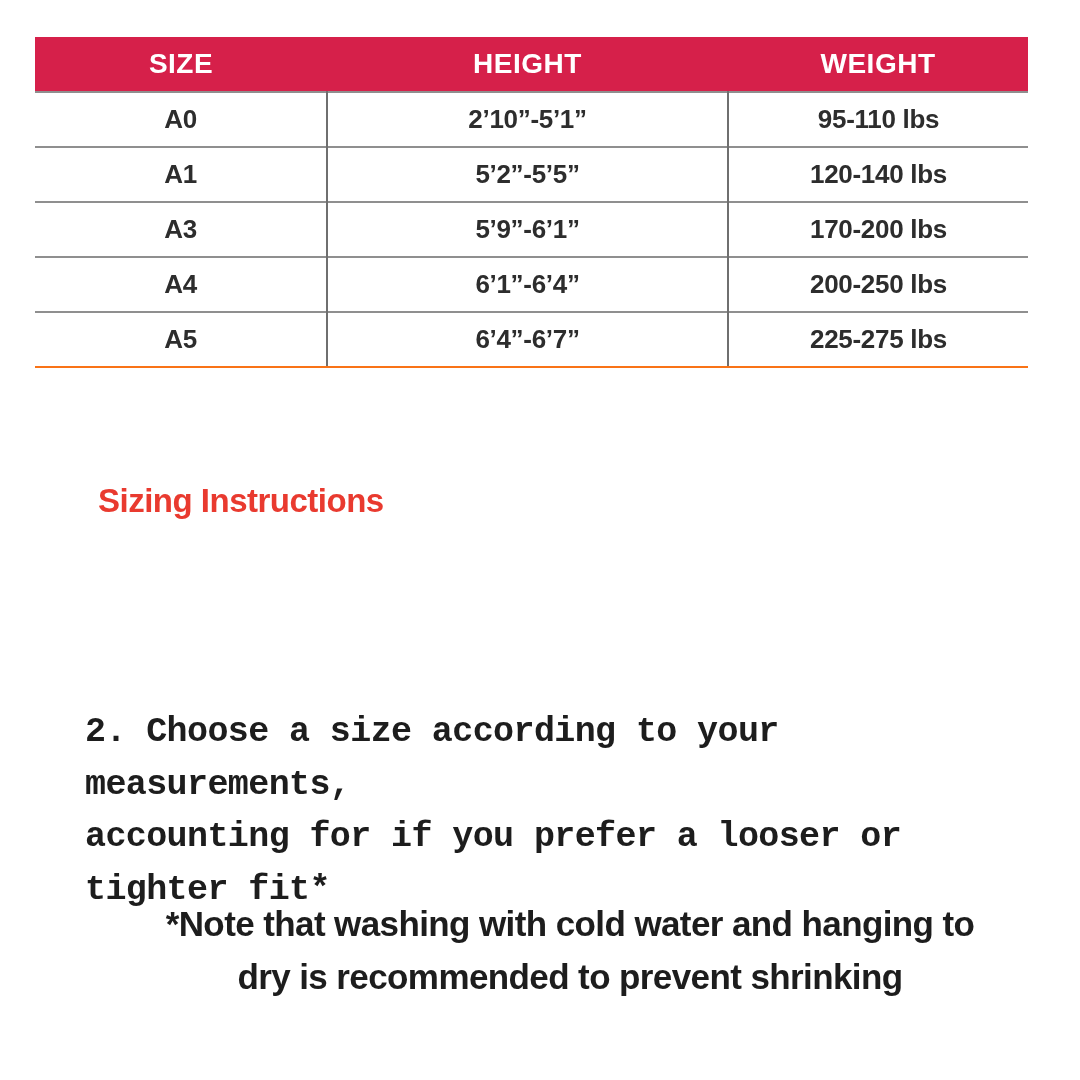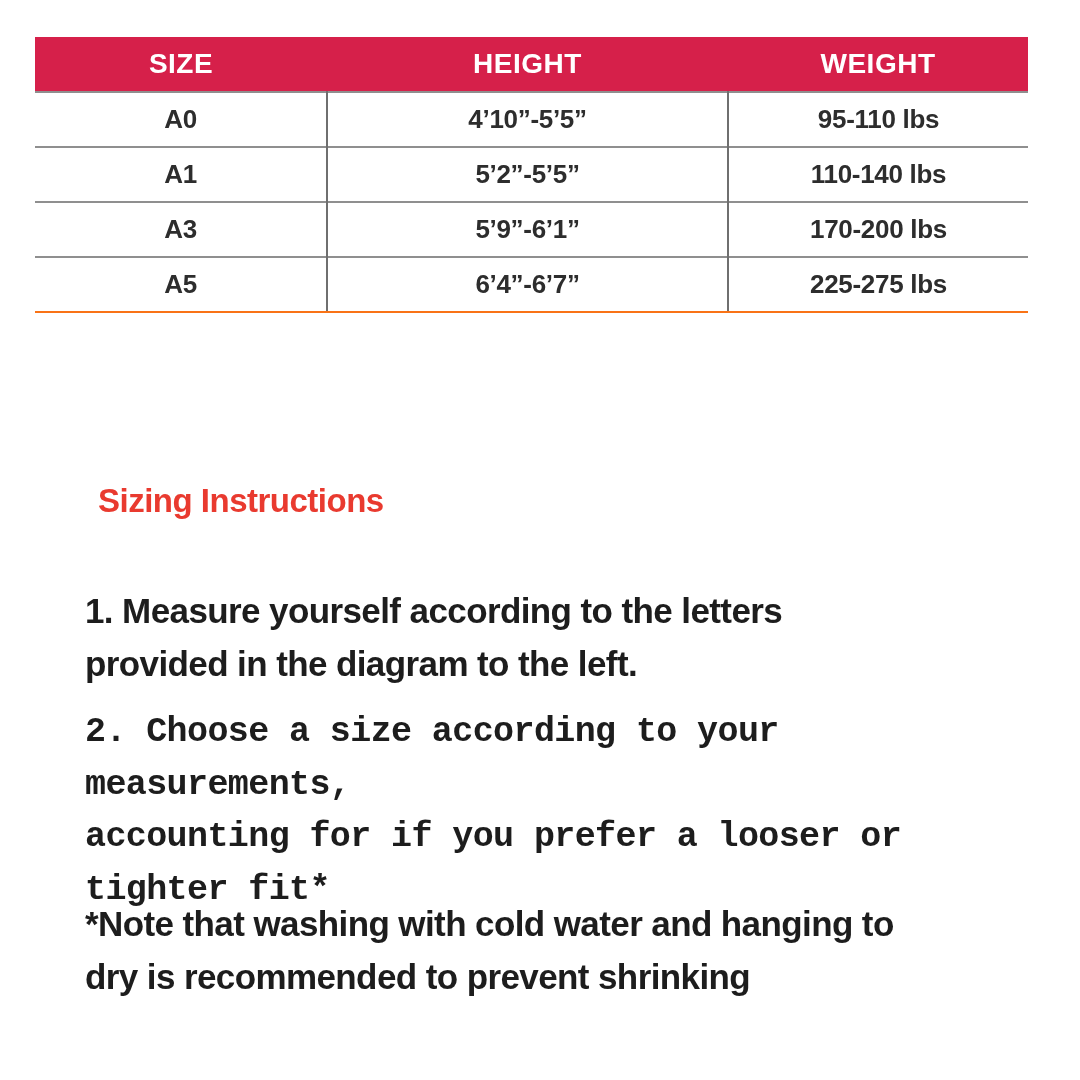--- a/index.html
+++ b/index.html
@@ -75,21 +75,21 @@
     margin: 0;
     font-size: 35px;
     font-weight: bold;
     color: #1d1d1d;
     line-height: 1.5;
     letter-spacing: -0.6px;
     white-space: pre-line;
   }
   .para-1 { top: 585px; }
   .para-2 { top: 706px; font-family: Liberation Mono, monospace; }
-  .para-3 { top: 898px; }
+  .para-3 { top: 898px; text-align: center; }
 </style>
 </head>
 <body>
 
 <div class="page">
 
   <table class="size-chart">
     <colgroup>
       <col class="c-size">
       <col class="c-height">
@@ -98,45 +98,48 @@
     <thead>
       <tr>
         <th>SIZE</th>
         <th>HEIGHT</th>
         <th>WEIGHT</th>
       </tr>
     </thead>
     <tbody id="size-rows">
         <tr>
           <td>A0</td>
-          <td>4’10”-5’5”</td>
+          <td>2’10”-5’1”</td>
           <td>95-110 lbs</td>
         </tr>
         <tr>
           <td>A1</td>
           <td>5’2”-5’5”</td>
-          <td>110-140 lbs</td>
+          <td>120-140 lbs</td>
         </tr>
         <tr>
           <td>A3</td>
           <td>5’9”-6’1”</td>
           <td>170-200 lbs</td>
+        </tr>
+        <tr>
+          <td>A4</td>
+          <td>6’1”-6’4”</td>
+          <td>200-250 lbs</td>
         </tr>
         <tr>
           <td>A5</td>
           <td>6’4”-6’7”</td>
           <td>225-275 lbs</td>
         </tr>
       </tbody>
   </table>
 
   <h2 class="instructions-title">Sizing Instructions</h2>
 
-  <p class="para para-1">1. Measure yourself according to the letters
-provided in the diagram to the left.</p>
 
   <p class="para para-2">2. Choose a size according to your measurements,
 accounting for if you prefer a looser or tighter fit*</p>
 
   <p class="para para-3">*Note that washing with cold water and hanging to
 dry is recommended to prevent shrinking</p>
 
 </div>
 
 </body></html>

